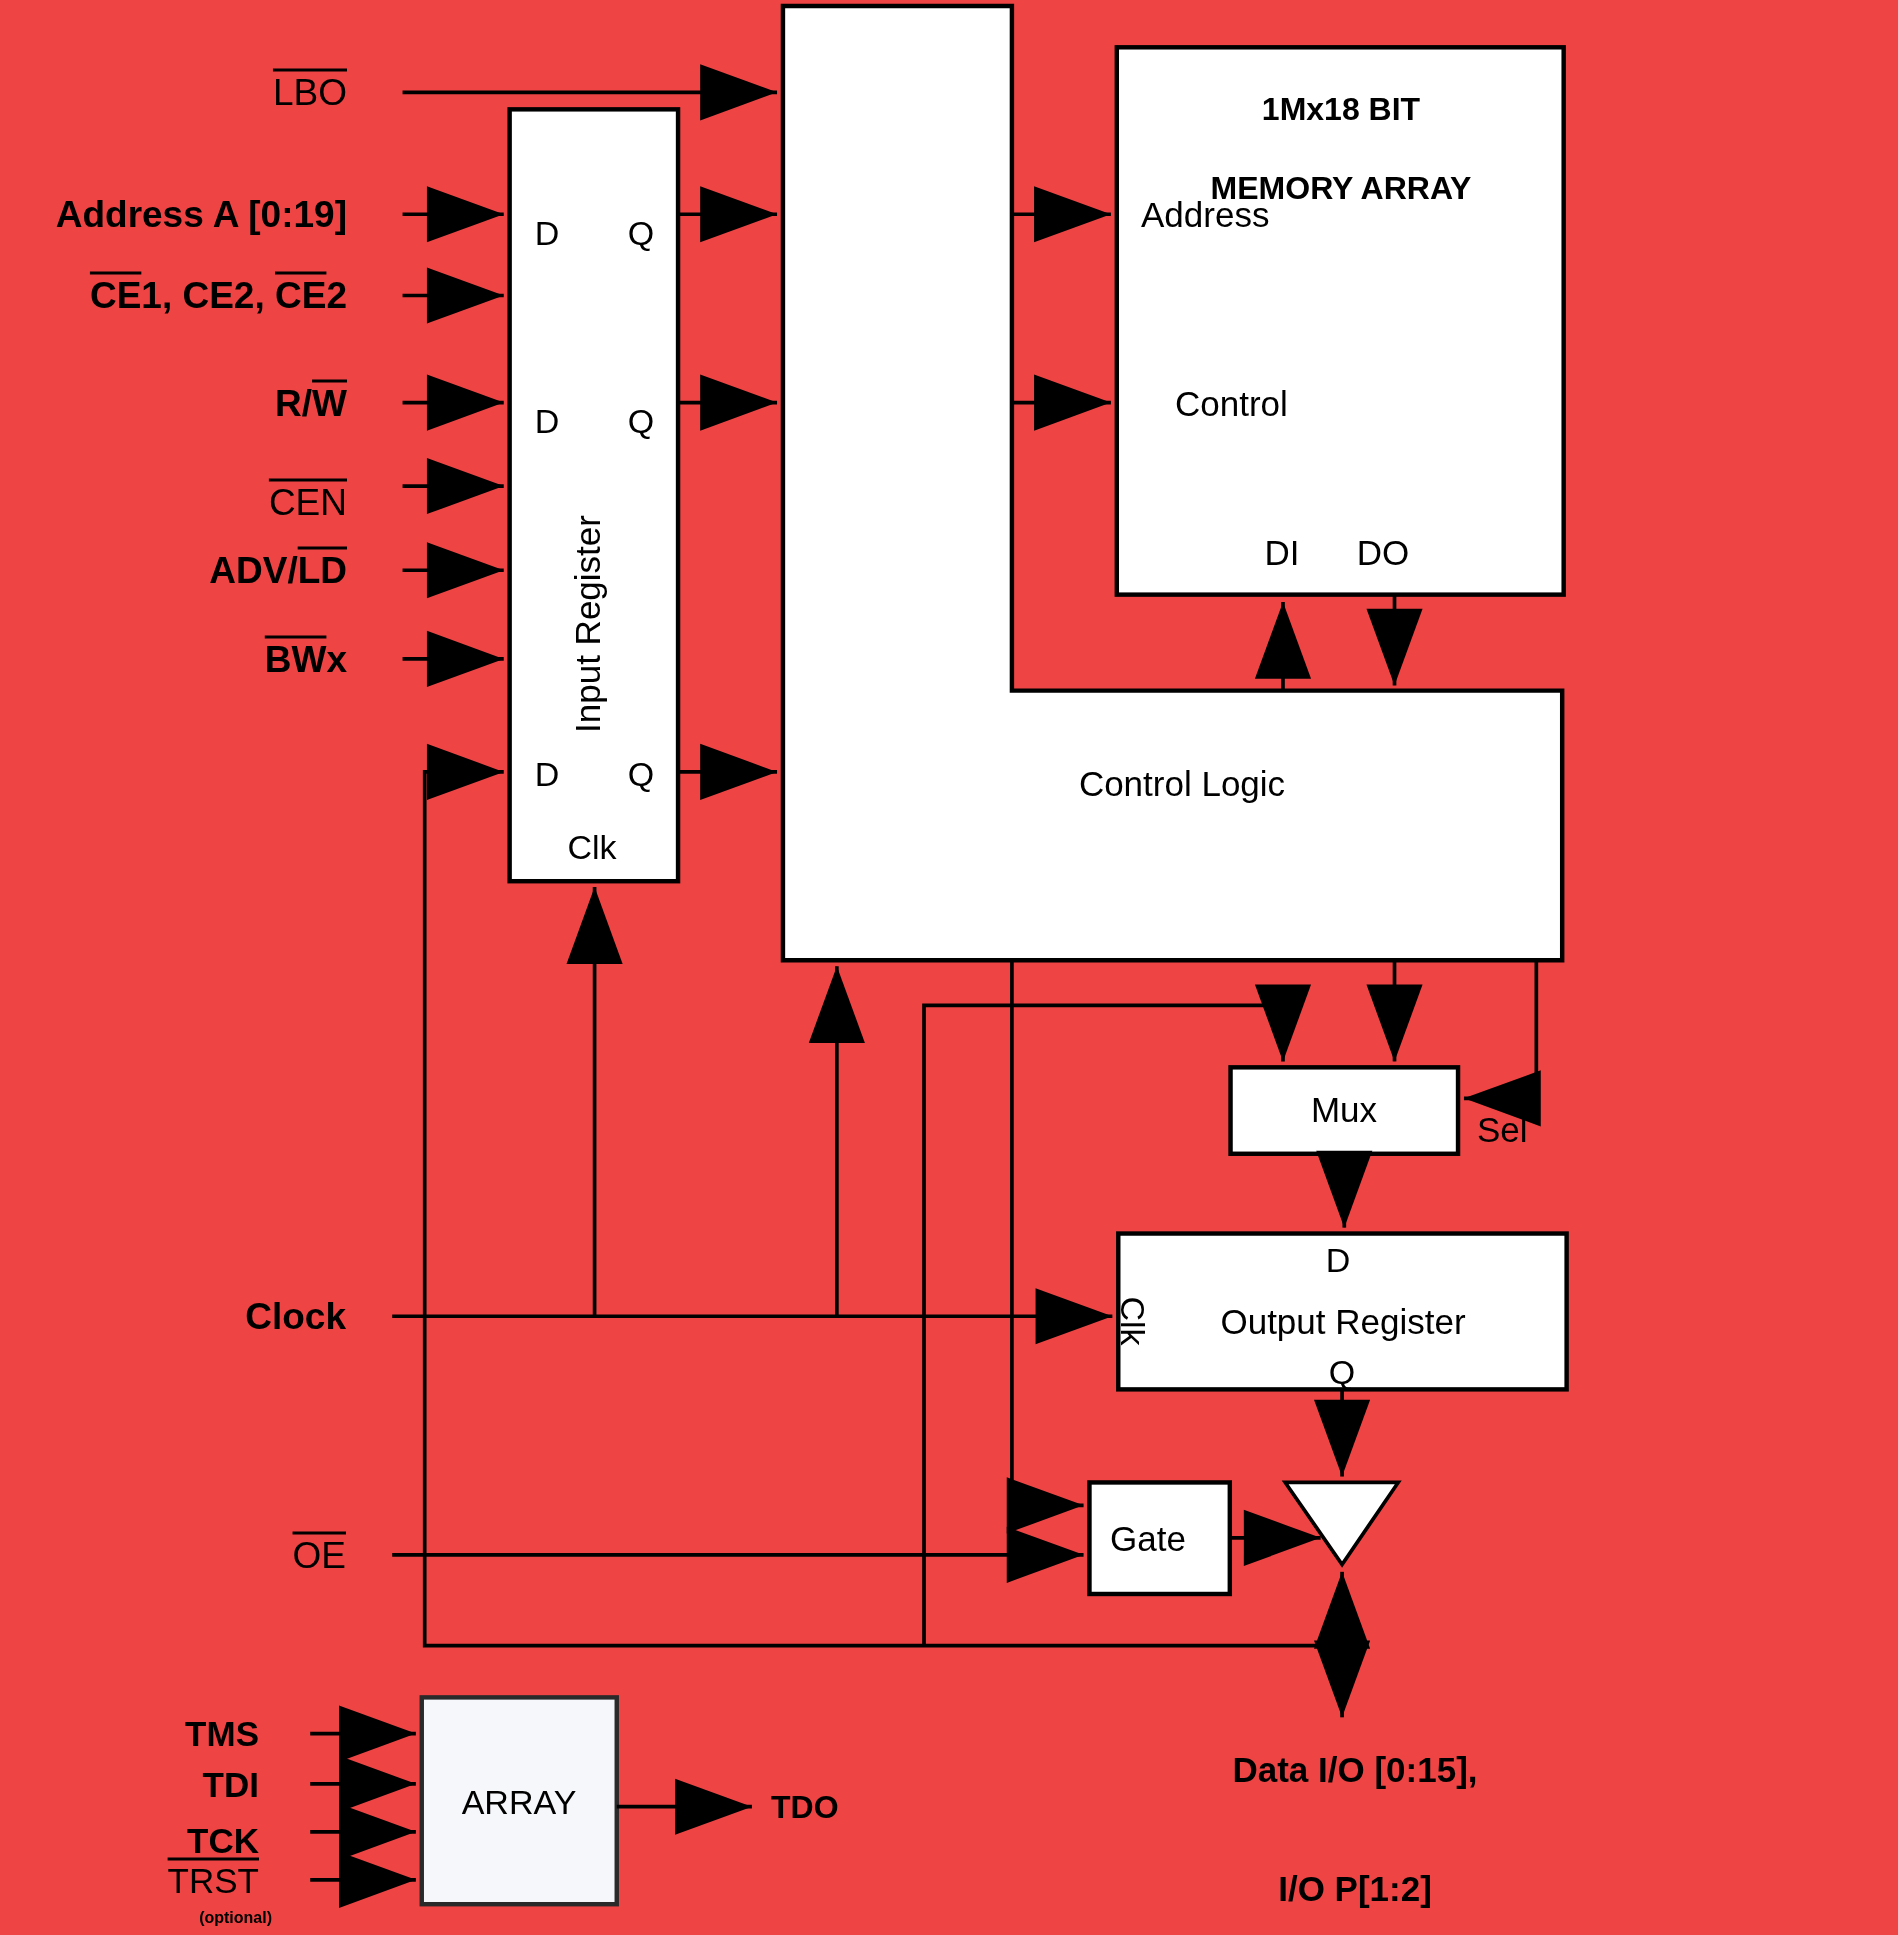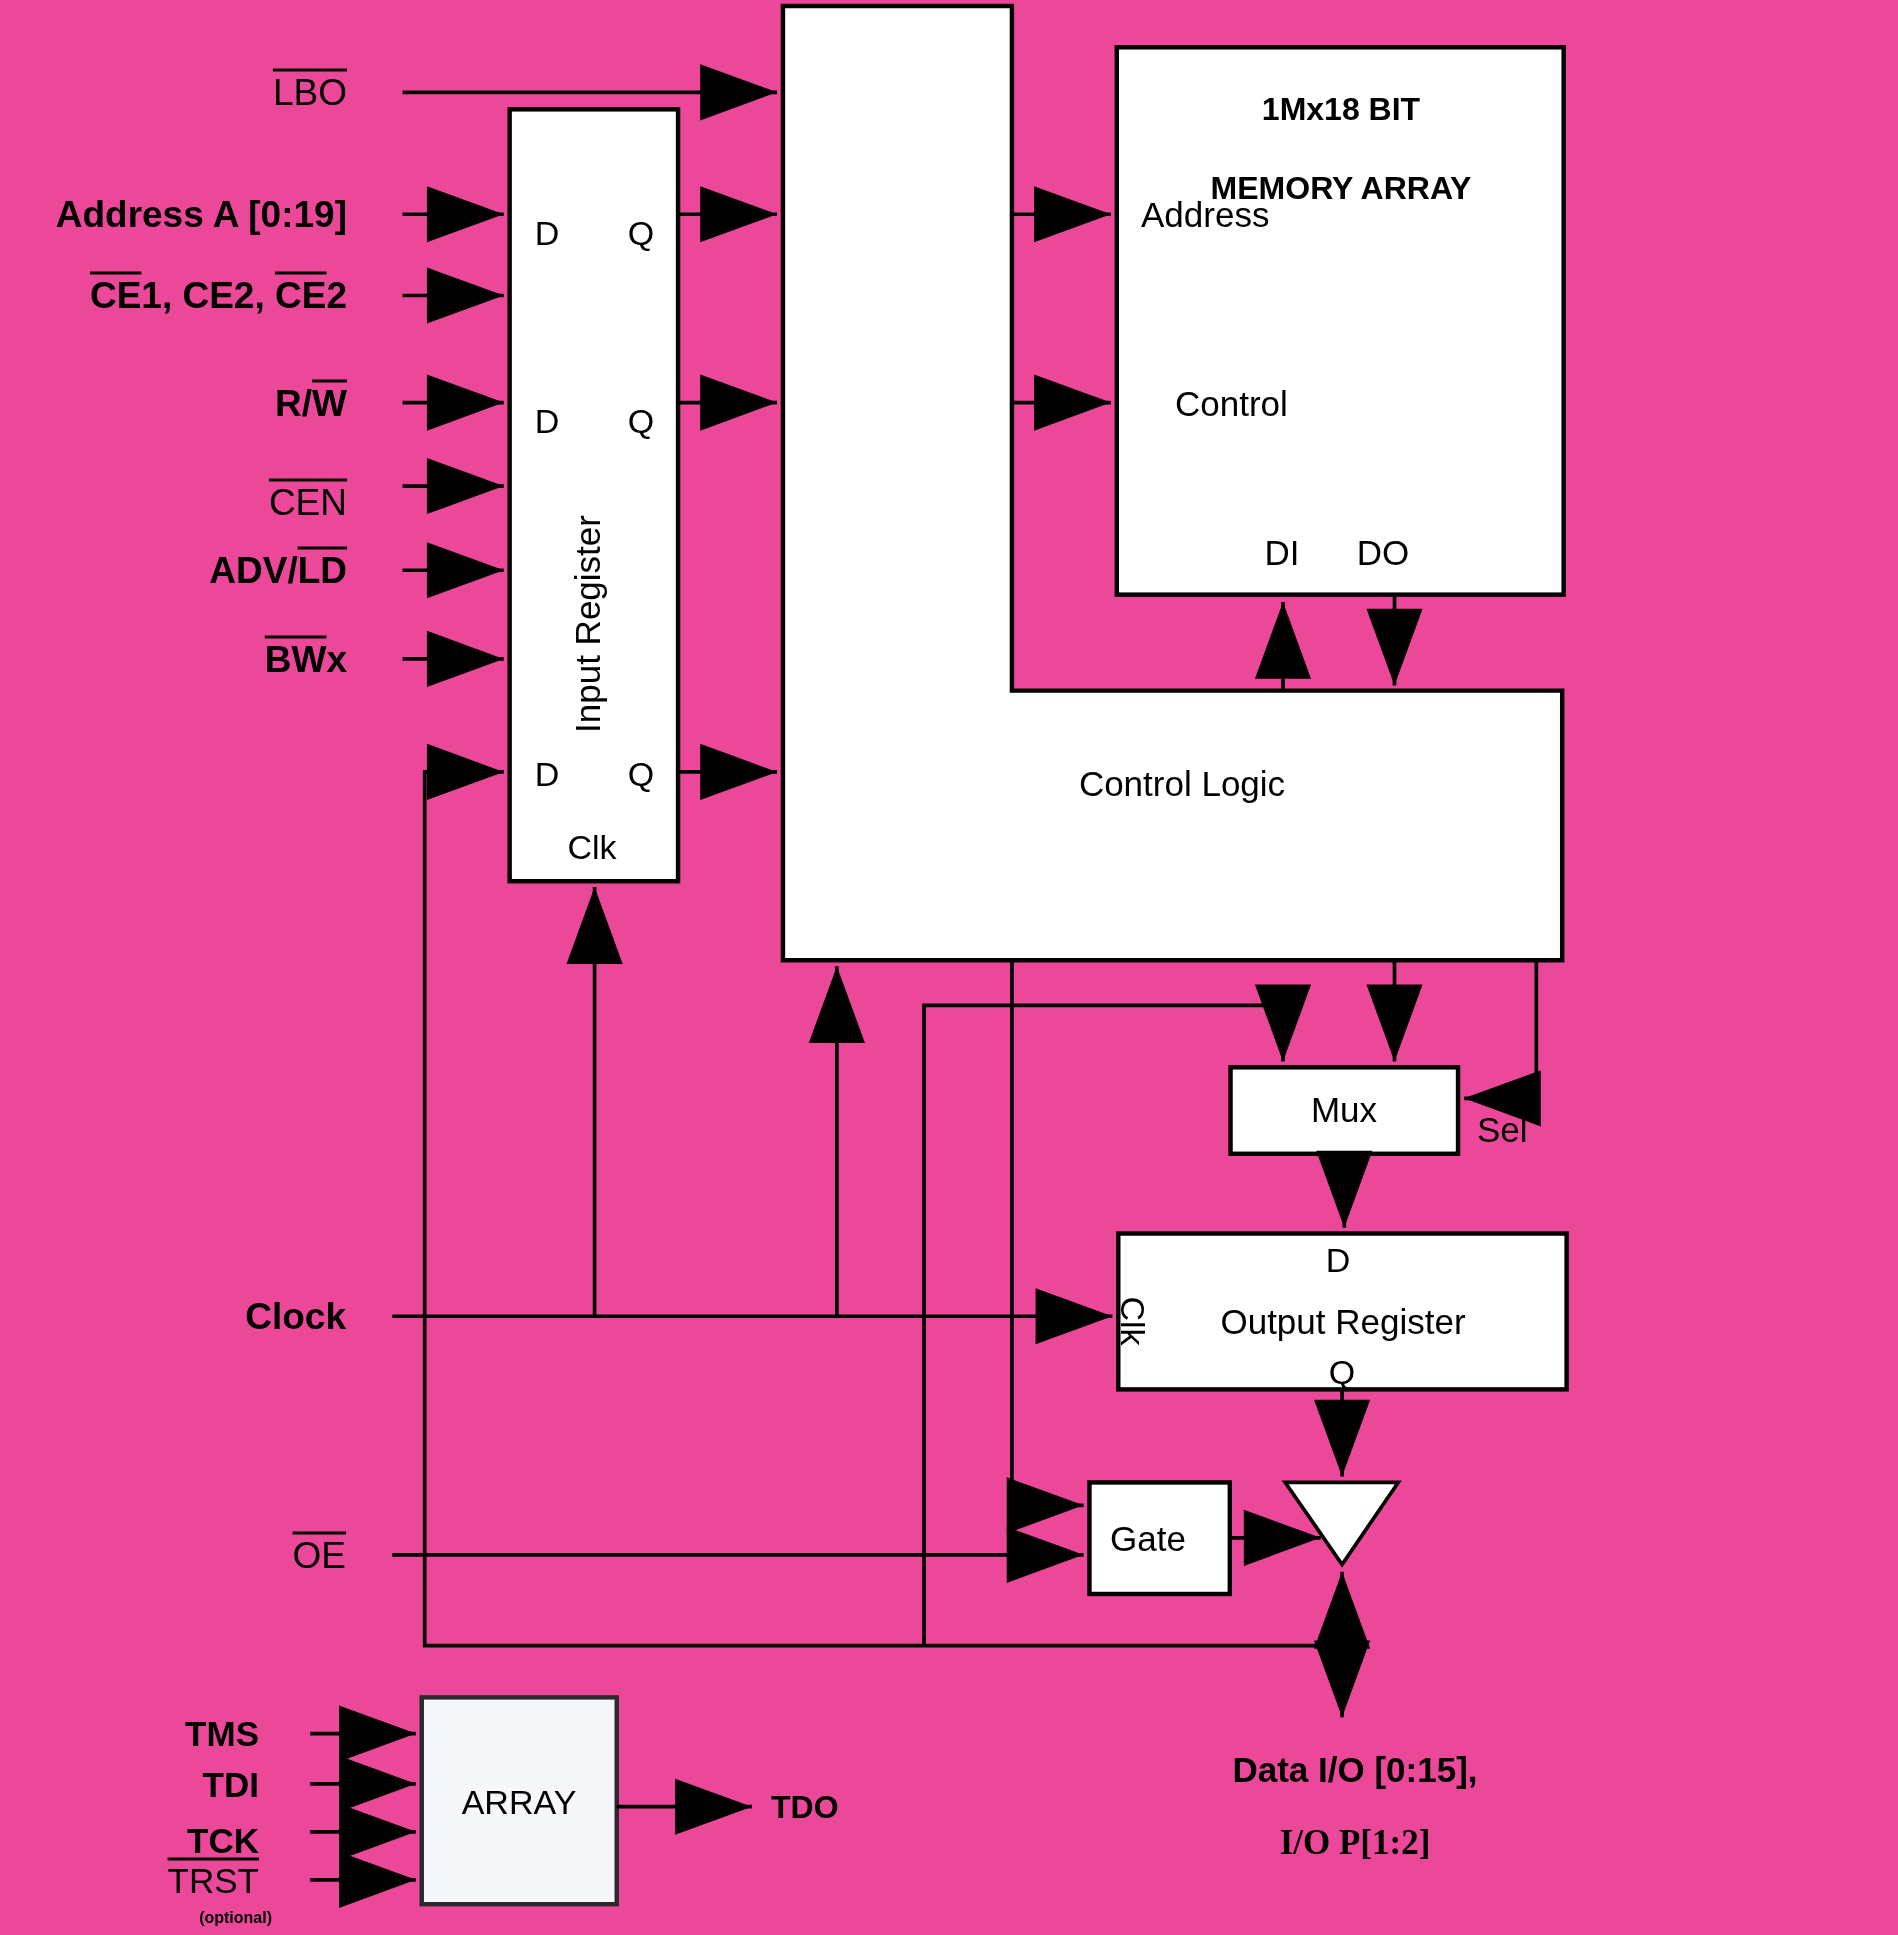--- a/index.html
+++ b/index.html
@@ -1,19 +1,19 @@
 <!DOCTYPE html>
 <html style="font-size:11.8px"><head>
 <meta charset="utf-8">
 <style>
   html,body{margin:0;padding:0;background:#ffffff;}
   #stage{
     position:relative;
     width:1899px;height:1936px;
-    background:#ec4899;
+    background:#ef4444;
     font-family:"Liberation Sans", sans-serif;
     color:#000;
     overflow:hidden;
   }
   #wires{position:absolute;left:0;top:0;}
   .lbl{
     position:absolute;
     white-space:nowrap;
     font-size:34px;
     line-height:1;
@@ -134,16 +134,16 @@
 
   <div class="lbl c" style="left:519px;top:1802px;"><span>ARRAY</span></div>
   <div class="lbl sz48 bold" style="right:1640px;top:1733px;"><span>TMS</span></div>
   <div class="lbl sz48 bold" style="right:1640px;top:1784px;"><span>TDI</span></div>
   <div class="lbl sz48 bold" style="right:1640px;top:1832px;margin-top:8px;"><span>TCK</span></div>
   <div class="lbl sz48" style="right:1640px;top:1880px;"><span class="ov">TRST</span></div>
   <div class="lbl sz30 bold" style="right:1627px;top:1918px;"><span>(optional)</span></div>
   <div class="lbl sz52 bold" style="left:771px;top:1807px;"><span>TDO</span></div>
 
   <div class="lbl c sz48 bold" style="left:1355px;top:1769px;"><span>Data I/O [0:15],</span></div>
-  <div class="lbl c sz48 bold" style="left:1355px;top:1842px;font-family:Liberation Serif, serif;"><span>I/O P[1:2]</span></div>
+  <div class="lbl c sz48 bold" style="left:1355px;top:1888px;"><span>I/O P[1:2]</span></div>
 
 </div>
 
 
 </body></html>

